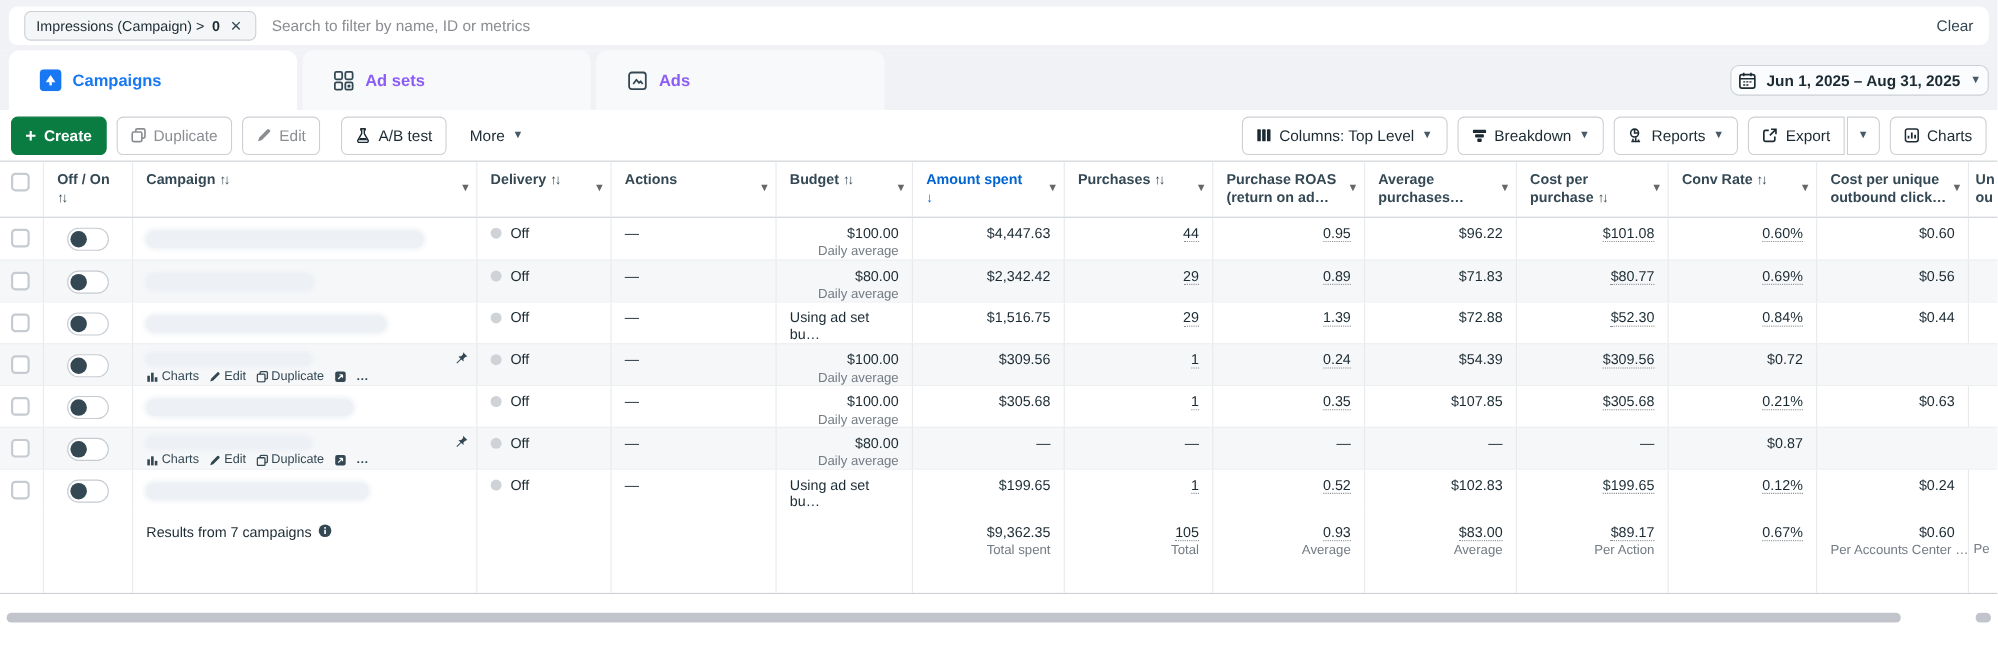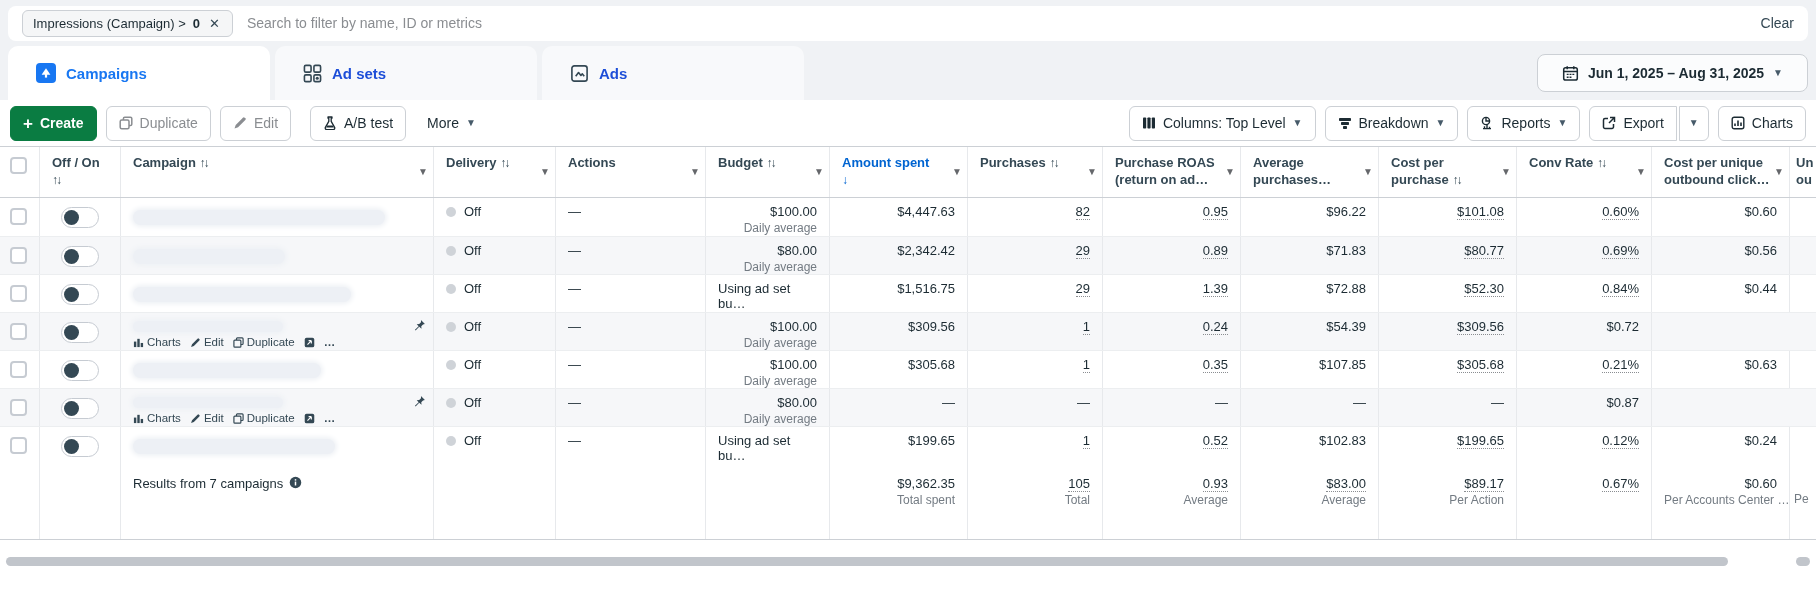--- a/index.html
+++ b/index.html
@@ -14,23 +14,23 @@
   .chip .x { font-size:13px; color:#344854; padding:0 2px; cursor:pointer; }
   .filter-bar input { flex:1; border:none; outline:none; font-size:14px; font-family:inherit; color:#1c2b33; background:transparent; }
   .filter-bar input::placeholder { color:#8a8d91; }
   .clear-link { font-size:14px; color:#344854; cursor:pointer; white-space:nowrap; }
 
   
   .tabs-row { height:54px; background:#f0f2f5; display:flex; padding:0 8px; }
   .tab { width:262px; height:54px; border-radius:10px 10px 0 0; display:flex; align-items:center; gap:10px; padding:0 28px; margin-right:5px; cursor:pointer; }
   .tab.active { background:#fff; }
   .tab.inactive { background:rgba(255,255,255,.55); }
-  .tab-label { font-size:15px; font-weight:700; color:#1d4ed8; }
+  .tab-label { font-size:15px; font-weight:700; color:#8b5cf6; }
   .tab.active .tab-label { color:#1877f2; }
-  .date-btn { margin-left:auto; align-self:center; height:38px; border:1px solid #ccd0d5; border-radius:8px; background:#fbfcfd; display:flex; align-items:center; gap:9px; padding:0 24px; font-size:14px; font-weight:700; color:#1c2b33; cursor:pointer; }
+  .date-btn { margin-left:auto; align-self:center; height:28px; border:1px solid #ccd0d5; border-radius:8px; background:#fbfcfd; display:flex; align-items:center; gap:9px; padding:0 6px; font-size:14px; font-weight:700; color:#1c2b33; cursor:pointer; }
 
   
   .main { background:#fff; }
   .toolbar { height:46px; display:flex; align-items:center; padding:0 10px; gap:9px; }
   .btn { height:35px; border:1px solid #ccd0d5; border-radius:6px; background:#fff; display:flex; align-items:center; gap:7px; padding:0 12px; font-size:14px; color:#1c2b33; cursor:pointer; white-space:nowrap; }
   .btn.green { background:#0a7c42; border-color:#0a7c42; color:#fff; font-weight:600; }
   .btn.dim { color:#8a8d91; }
   .btn.plain { border:none; }
   .tb-right { margin-left:auto; display:flex; align-items:center; gap:9px; }
   .caret { font-size:10px; color:#465a69; line-height:1; }
@@ -314,21 +314,21 @@
       <div class="blob" style="width:252px"></div>
 
     </div>
     <div class="td"><span class="dot"></span><span>Off</span></div>
     <div class="td">—</div>
     <div class="td num">
       <div>$100.00</div>
       <div class="sub">Daily average</div>
     </div>
     <div class="td num">$4,447.63</div>
-    <div class="td num"><span class="lnk">82</span></div>
+    <div class="td num"><span class="lnk">44</span></div>
     <div class="td num"><span class="lnk">0.95</span></div>
     <div class="td num">$96.22</div>
     <div class="td num"><span class="lnk">$101.08</span></div>
     <div class="td num"><span class="lnk">0.60%</span></div>
     <div class="td num">$0.60</div>
     <div class="td last"></div>
   </div>
   <div class="trow alt">
     <div class="td cbc">
             <div class="cb"></div>

